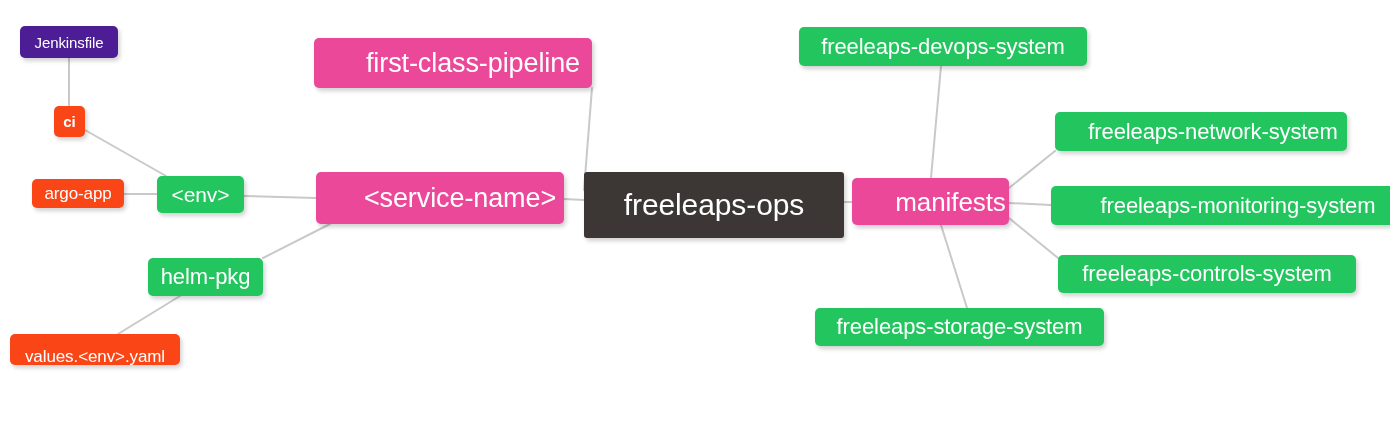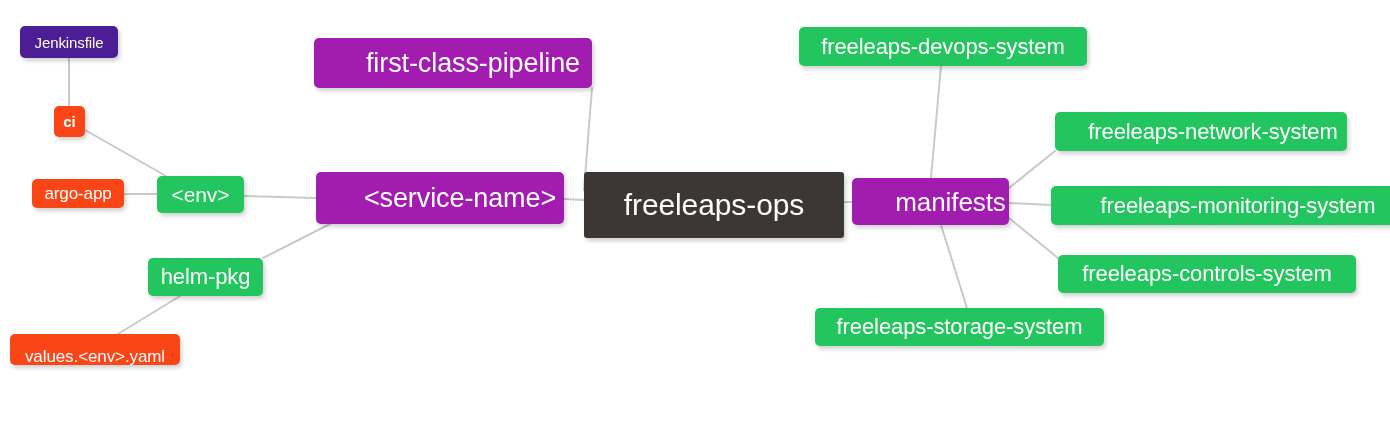--- a/index.html
+++ b/index.html
@@ -37,21 +37,21 @@
     white-space: nowrap;
     border-radius: 5px;
     box-shadow: 2px 3px 4px rgba(0,0,0,0.18);
     letter-spacing: -0.1px;
     line-height: 1;
   }
   .node-root {
     background: #3c3735;
     border-radius: 3px;
   }
-  .node-blue   { background: #a21caf; padding-left: 40px; }
+  .node-blue   { background: #ec4899; padding-left: 40px; }
   .node-green  { background: #22c55e; }
   .node-red    { background: #fa4616; }
   .node-orange { background: #4c1d95; }
 </style>
 </head>
 <body>
 
 <div id="mindmap-root">
   <svg id="edge-layer" viewBox="0 0 1390 421" xmlns="http://www.w3.org/2000/svg">
       <line x1="584" y1="190" x2="592" y2="88" stroke="#c9c9c9" stroke-width="2" stroke-linecap="round"></line>

